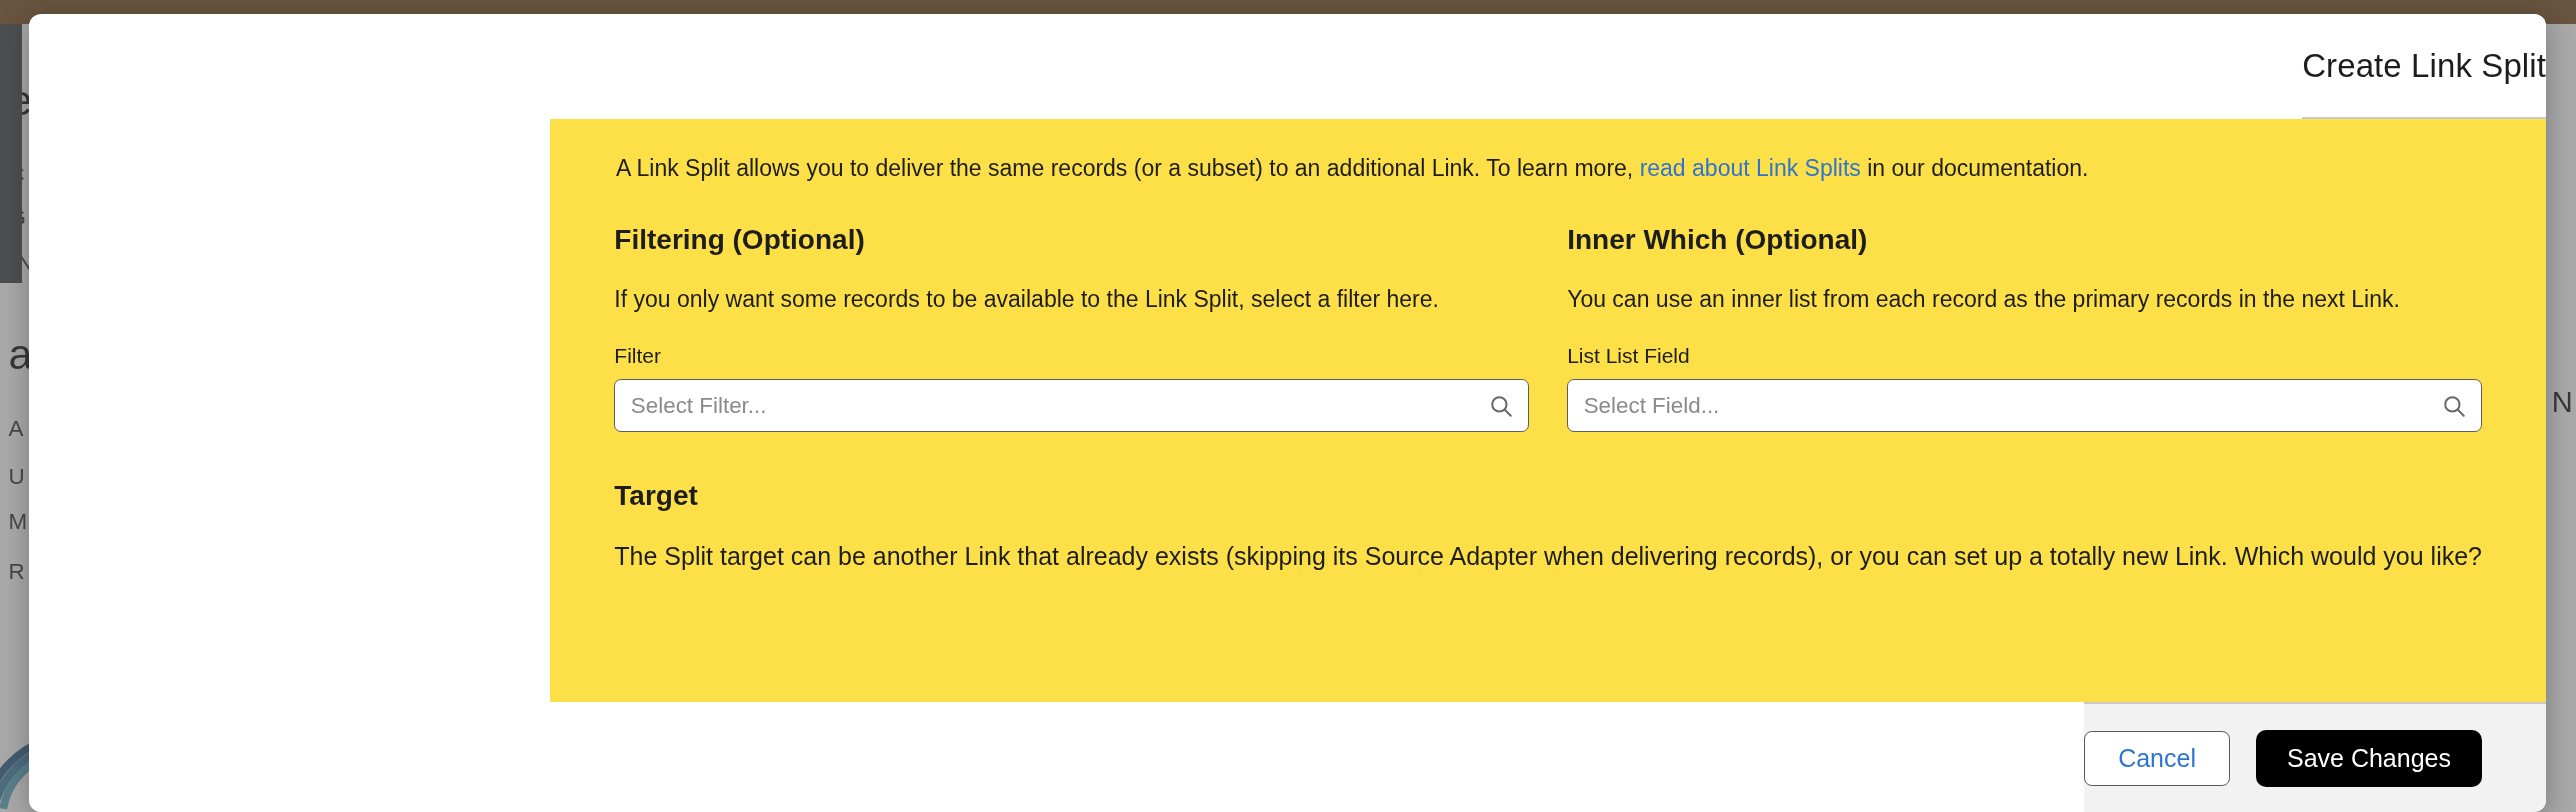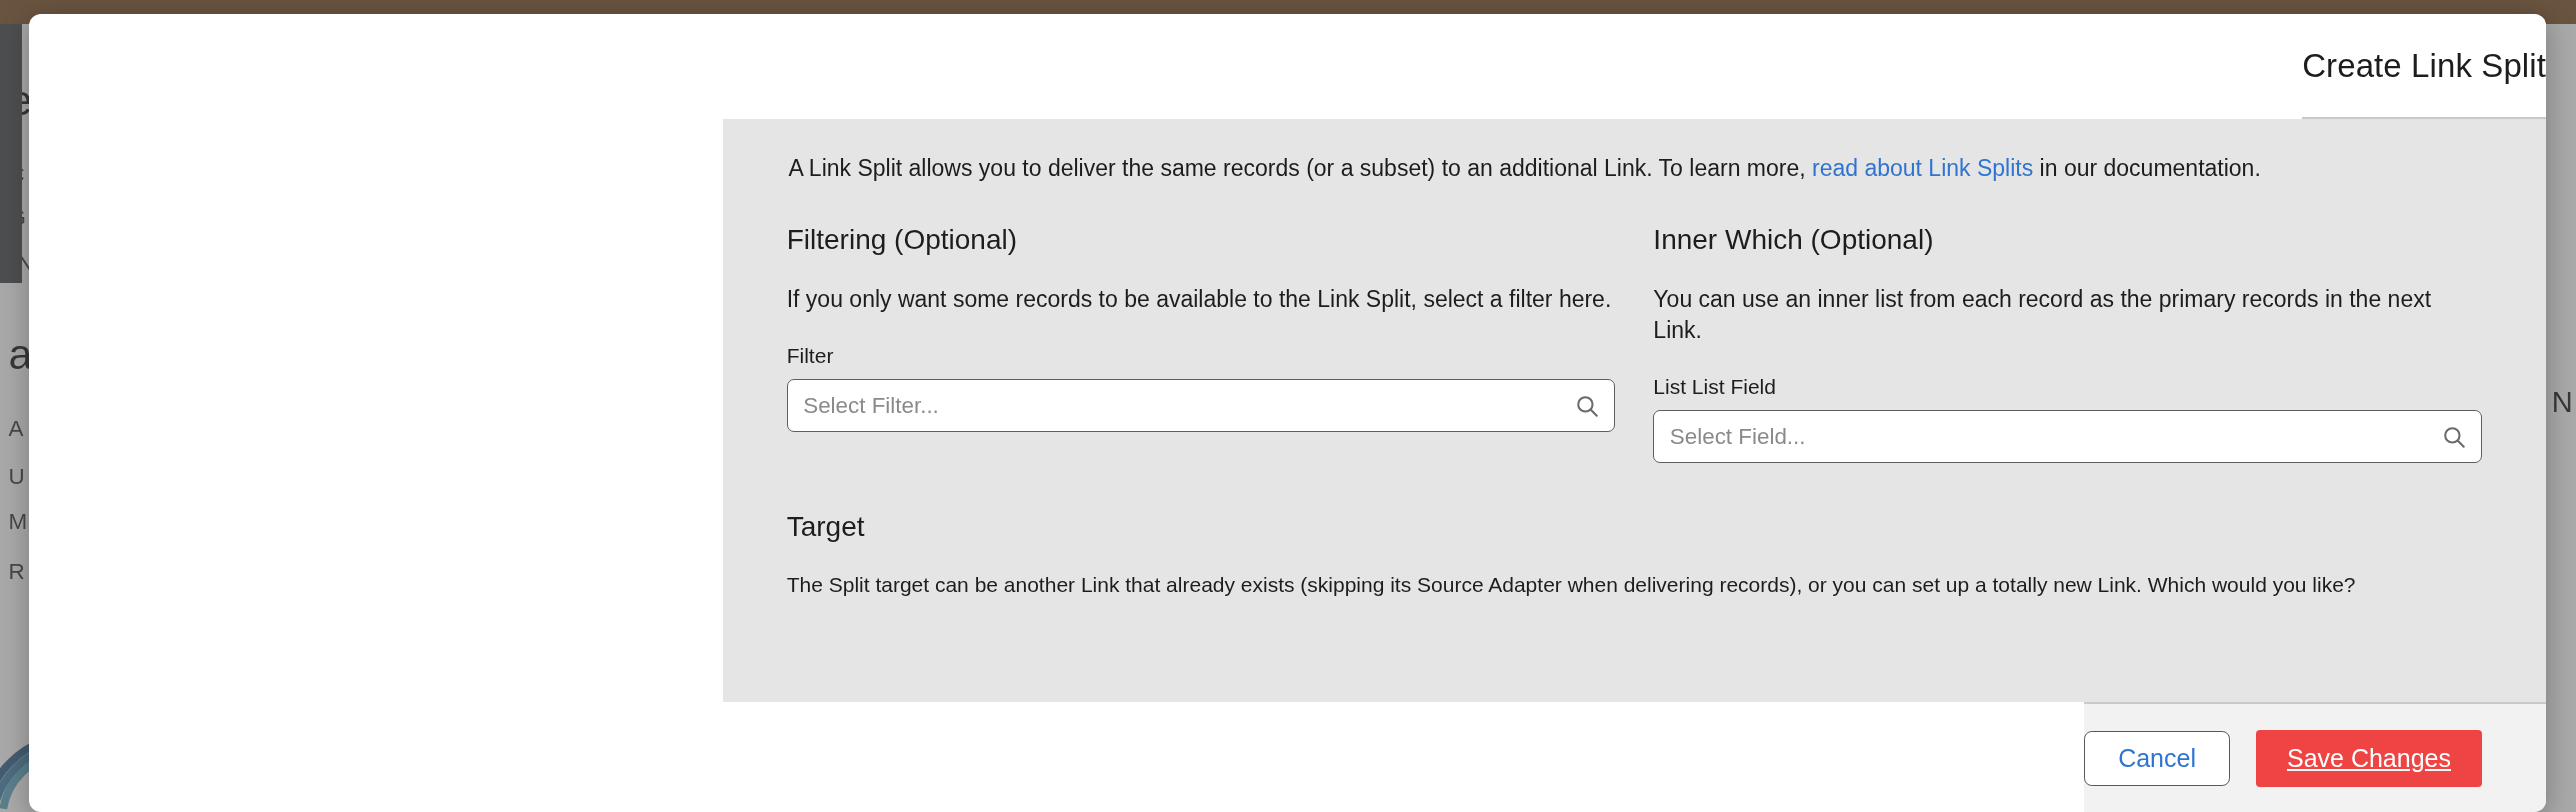--- a/index.html
+++ b/index.html
@@ -94,21 +94,21 @@
   .modal-title {
     font-size: 33px;
     font-weight: 400;
     color: #1d1d1d;
     letter-spacing: 0.1px;
   }
 
   .modal-body {
     flex: 1 1 auto;
     padding: 34px 64px 4px 64px;
-    background: #e5e5e5;
+    background: #fde047;
     overflow: hidden;
   }
 
   .intro {
     font-size: 23px;
     color: #1d1d1d;
     line-height: 1.35;
     margin-bottom: 40px;
     padding-left: 1.7px;
   }
@@ -119,21 +119,21 @@
 
   .columns {
     display: flex;
     gap: 38px;
     margin-bottom: 48px;
   }
   .col { flex: 1 1 0; min-width: 0; }
 
   .section-title {
     font-size: 28px;
-    font-weight: 400;
+    font-weight: 700;
     color: #1d1d1d;
     margin-bottom: 28px;
   }
   .section-desc {
     font-size: 23px;
     color: #1d1d1d;
     line-height: 1.35;
     margin-bottom: 29px;
   }
 
@@ -171,21 +171,21 @@
     height: 26px;
     pointer-events: none;
     display: flex;
     align-items: center;
     justify-content: center;
   }
   .input-icon svg { display: block; }
 
   .target-block { padding-left: 0; }
   .target-desc {
-    font-size: 21px;
+    font-size: 25px;
     color: #1d1d1d;
     line-height: 1.35;
     margin-bottom: 34px;
   }
 
   .target-choices {
     display: flex;
     gap: 0;
   }
   .choice-cell {
@@ -221,28 +221,27 @@
     border-radius: 7.8px;
     background: #fff;
     color: #2f74d0;
     font-family: Liberation Sans, sans-serif;
     font-size: 25px;
     padding: 12px 33px;
     cursor: pointer;
   }
   .btn-save {
     border: none;
-    border-radius: 4px;
-    background: #ef4444;
+    border-radius: 10px;
+    background: #000000;
     color: #ffffff;
     font-family: "Liberation Sans", sans-serif;
     font-size: 25px;
     padding: 14px 31px;
     cursor: default;
-    text-decoration: underline;
   }
 </style>
 </head>
 <body>
 
 <div id="backdrop">
   <div class="topbar"></div>
   <div class="bg-page">
     <div class="bg-text bg-h1" style="top:52px;">et</div>
     <div class="bg-text bg-lbl" style="top:138px;">C</div>

